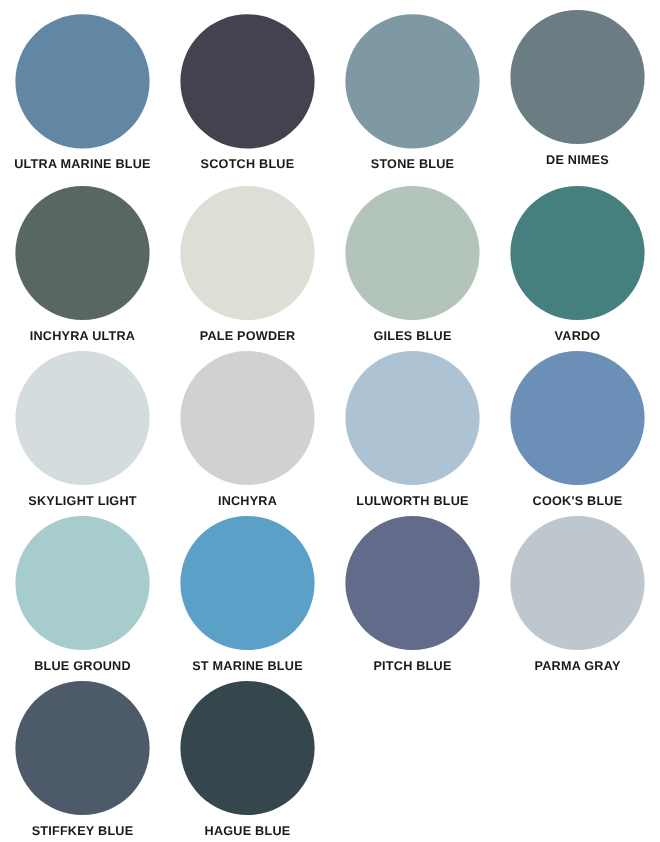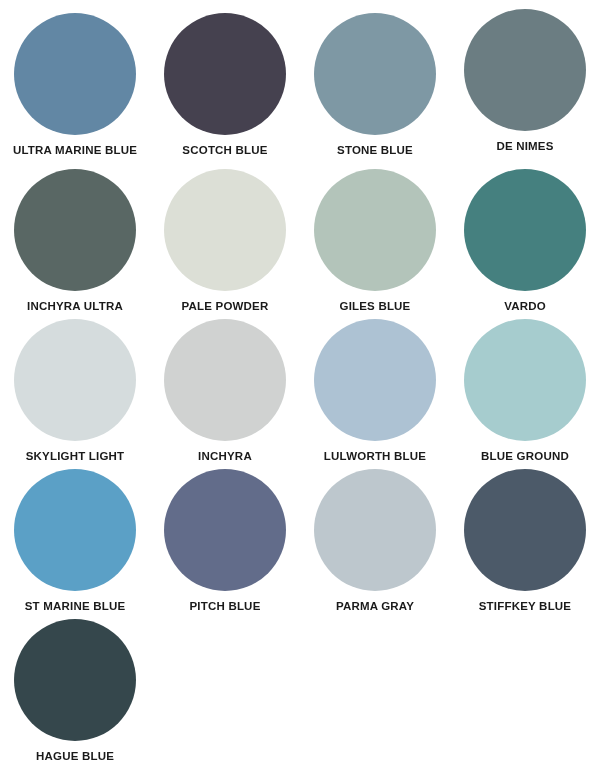--- a/index.html
+++ b/index.html
@@ -94,20 +94,24 @@
     </div>
     <div class="swatch-cell row-3">
       <div class="swatch-circle" style="background: rgb(208, 210, 209);"></div>
       <div class="swatch-label">INCHYRA</div>
     </div>
     <div class="swatch-cell row-4">
       <div class="swatch-circle" style="background: rgb(173, 194, 211);"></div>
       <div class="swatch-label">LULWORTH BLUE</div>
     </div>
     <div class="swatch-cell row-4">
+      <div class="swatch-circle" style="background: rgb(107, 143, 182);"></div>
+      <div class="swatch-label">COOK'S BLUE</div>
+    </div>
+    <div class="swatch-cell row-4">
       <div class="swatch-circle" style="background: rgb(166, 204, 206);"></div>
       <div class="swatch-label">BLUE GROUND</div>
     </div>
     <div class="swatch-cell row-4">
       <div class="swatch-circle" style="background: rgb(91, 160, 198);"></div>
       <div class="swatch-label">ST MARINE BLUE</div>
     </div>
     <div class="swatch-cell row-5">
       <div class="swatch-circle" style="background: rgb(98, 108, 138);"></div>
       <div class="swatch-label">PITCH BLUE</div>

